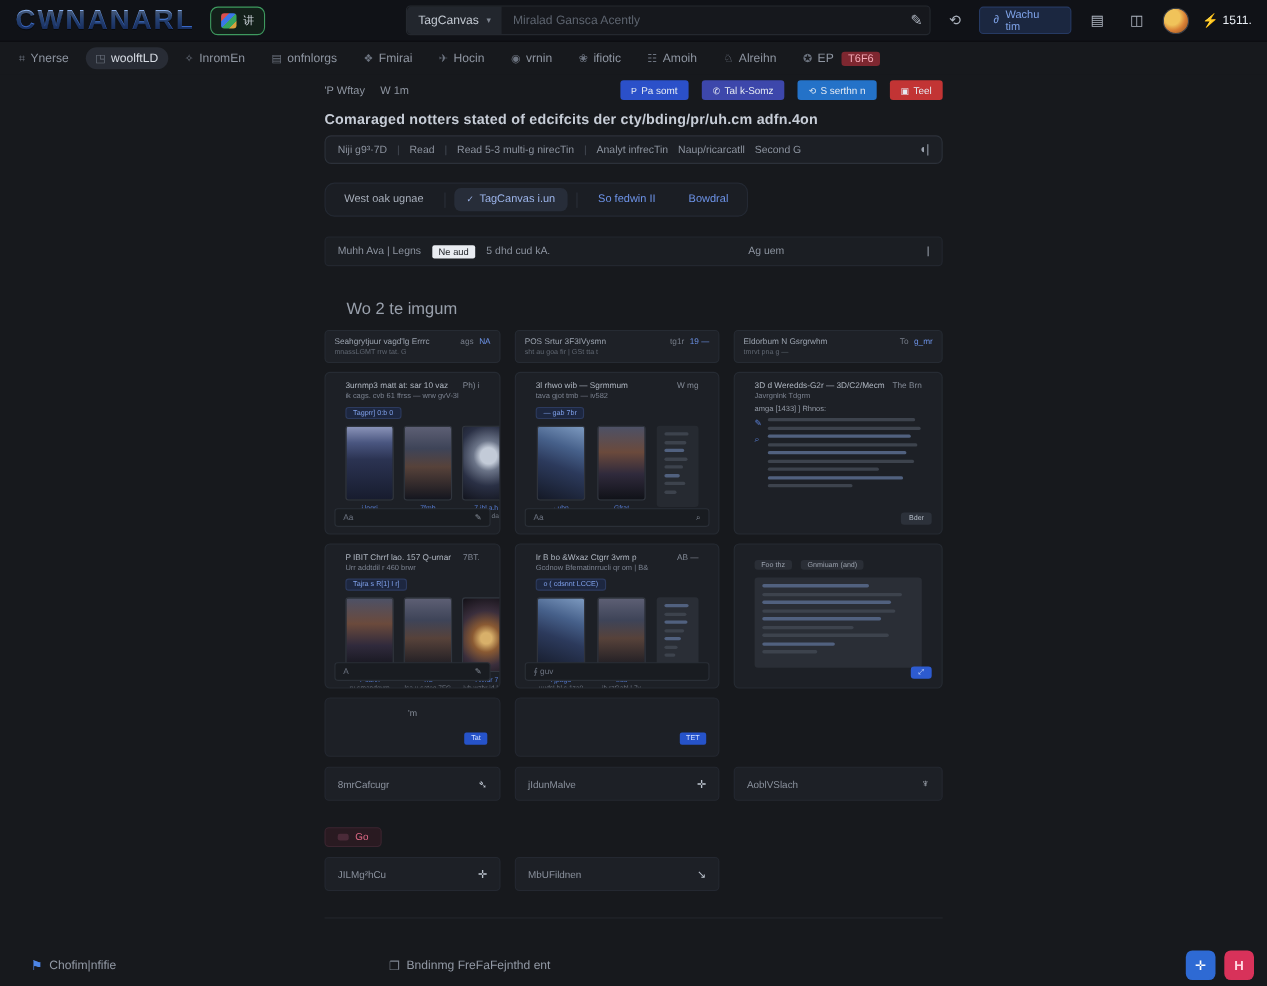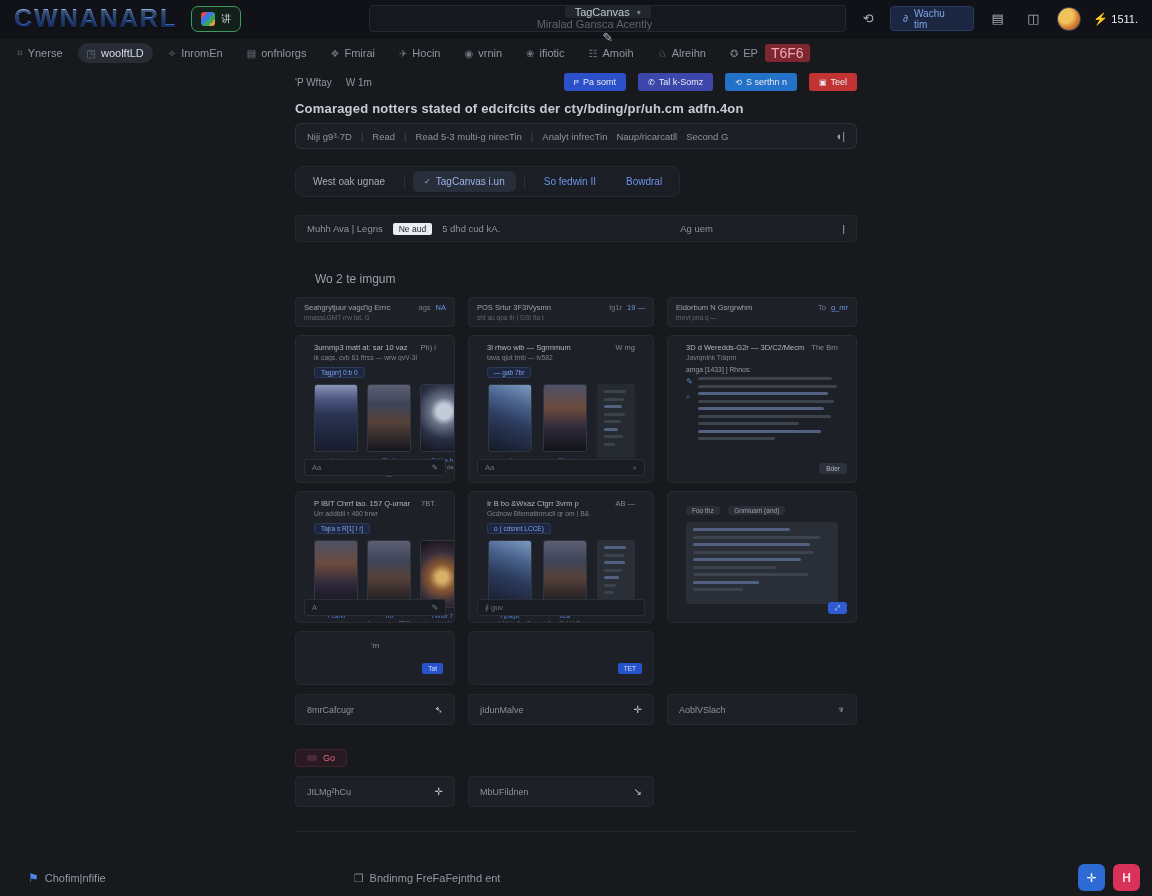--- a/index.html
+++ b/index.html
@@ -12,37 +12,37 @@
     position:relative;
   }
   
   .topbar{height:38px;background:#101217;display:flex;align-items:center;padding:0 14px;gap:10px;border-bottom:1px solid #0a0b0e;}
   .logo{font-family:Liberation Sans, sans-serif;font-weight:800;font-size:25px;letter-spacing:2px;
     background:linear-gradient(180deg,#b9d2f2 0%,#4d86e8 45%,#1d3f9e 100%);
     -webkit-background-clip:text;background-clip:text;color:transparent;text-shadow:0 1px 0 rgba(0,0,0,.5);}
   .logo-badge{border:1px solid #3e9a5f;border-radius:7px;background:#13201a;height:26px;display:flex;align-items:center;gap:6px;padding:0 9px;margin-left:4px;}
   .logo-badge .sq{width:14px;height:14px;border-radius:3px;background:linear-gradient(135deg,#d84f4f 0 25%,#3b77e8 25% 50%,#37a45f 50% 75%,#d8a13c 75% 100%);}
   .logo-badge .ch{font-size:10px;color:#cfd6de;}
-  .searchgrp{display:flex;align-items:center;height:27px;width:478px;margin-left:118px;background:#16181d;border:1px solid #24282f;border-radius:4px;flex-direction:column;}
+  .searchgrp{display:flex;align-items:center;height:27px;width:478px;margin-left:118px;background:#16181d;border:1px solid #24282f;border-radius:4px;}
   .scope{height:100%;background:#22262d;border-radius:4px 0 0 4px;display:flex;align-items:center;gap:7px;padding:0 10px;font-size:11px;color:#c3c9d2;cursor:pointer;}
   .scope .chev{font-size:8px;color:#7d8490;}
   .searchgrp input{flex:1;background:transparent;border:0;outline:0;font-size:11px;color:#aab1bb;padding:0 10px;font-family:"Liberation Sans",sans-serif;}
   .searchgrp input::placeholder{color:#5d646f;}
   .icon-btn{width:24px;height:24px;display:flex;align-items:center;justify-content:center;color:#aeb5c0;font-size:13px;cursor:pointer;border-radius:4px;}
   .tb-right{margin-left:auto;display:flex;align-items:center;gap:12px;}
   .watch-btn{height:25px;background:#1b2740;border:1px solid #263want;border:1px solid #263a63;border-radius:4px;display:flex;align-items:center;gap:6px;padding:0 12px;font-size:10px;color:#7fa3e8;cursor:pointer;}
   .avatar{width:24px;height:24px;border-radius:50%;background:radial-gradient(circle at 35% 35%,#f0c35a 0 35%,#d87f35 60%,#7f4a1e);border:1px solid #3a3f48;}
   .energy{font-size:11px;color:#e8edf4;display:flex;align-items:center;gap:3px;}
   .bolt{color:#f0a13c;font-size:12px;}
   
   .subnav{height:30px;display:flex;align-items:center;gap:6px;padding:0 8px;font-size:11px;color:#8f96a2;background:#17191d;}
   .navitem{display:flex;align-items:center;gap:5px;padding:4px 9px;border-radius:14px;cursor:pointer;white-space:nowrap;}
   .navitem .nicon{font-size:10px;color:#6d7480;}
   .navitem.active{background:#282c35;color:#d8dde5;}
-  .nav-badge{background:#7e2730;color:#f2a9b5;font-size:14px;padding:1px 6px;border-radius:3px;margin-left:2px;}
+  .nav-badge{background:#7e2730;color:#f2a9b5;font-size:10px;padding:1px 6px;border-radius:3px;margin-left:2px;}
   
   .content{width:562px;margin:0 auto;padding-top:4px;}
   .meta-row{display:flex;align-items:center;height:20px;font-size:10px;color:#8f96a2;gap:14px;}
   .meta-item{display:flex;align-items:center;gap:4px;}
   .actions{margin-left:auto;display:flex;gap:12px;}
   .btn{height:18px;border-radius:3px;font-size:9px;color:#e6ebf3;padding:0 10px;display:flex;align-items:center;gap:4px;cursor:pointer;border:0;font-family:"Liberation Sans",sans-serif;}
   .btn .bi{font-size:8px;}
   .btn.primary{background:#2b50c9;}
   .btn.indigo{background:#3d47ab;}
   .btn.info{background:#2472c8;}
@@ -54,21 +54,21 @@
   .segwrap{margin-top:17px;display:inline-flex;align-items:center;gap:8px;background:#1b1e24;border:1px solid #242933;border-radius:9px;padding:4px 6px;font-size:10px;}
   .seg{padding:5px 11px;border-radius:6px;color:#a6adb9;cursor:pointer;display:flex;gap:5px;align-items:center;}
   .seg.active{background:#272d39;color:#9cb4ea;}
   .seg.blue{color:#6d93e8;}
   .seg .tick{font-size:8px;}
   .segdiv{width:1px;height:14px;background:#2a2f38;}
   .formrow{margin-top:18px;height:27px;background:#1b1e23;border:1px solid #23272f;border-radius:4px;display:flex;align-items:center;gap:10px;padding:0 11px;font-size:9.5px;color:#8d94a0;}
   .badge-box{background:#e9ecf1;color:#1b1e23;font-size:8.5px;padding:1px 6px;border-radius:2px;}
   .formrow .agent{margin-left:170px;}
   .formrow .caret{margin-left:auto;color:#aeb5c0;}
-  .section-label{margin:30px 0 11px 20px;font-size:12px;color:#99a0ac;}
+  .section-label{margin:30px 0 11px 20px;font-size:15px;color:#99a0ac;}
   
   .g3{display:grid;grid-template-columns:160px 186px 190px;column-gap:13px;}
   .hcard{background:#1e2127;border:1px solid #262b33;border-radius:4px;height:30px;padding:3px 8px;display:flex;flex-direction:column;justify-content:center;gap:2px;}
   .hcard .l1{display:flex;align-items:center;gap:5px;font-size:7.5px;color:#9ba3af;white-space:nowrap;overflow:hidden;}
   .hcard .l1 .hmeta{margin-left:auto;color:#767d89;}
   .hcard .hlink{color:#6d93e8;cursor:pointer;}
   .hcard .l2{font-size:6.5px;color:#5f6671;white-space:nowrap;overflow:hidden;}
   .bcard{background:#1d2026;border:1px solid #262b33;border-radius:5px;margin-top:8px;padding:7px 18px 6px;position:relative;overflow:hidden;}
   .r2{height:148px;} .r3{height:132px;}
   .bhead{display:flex;align-items:center;gap:6px;font-size:7.5px;color:#b0b7c2;white-space:nowrap;}

